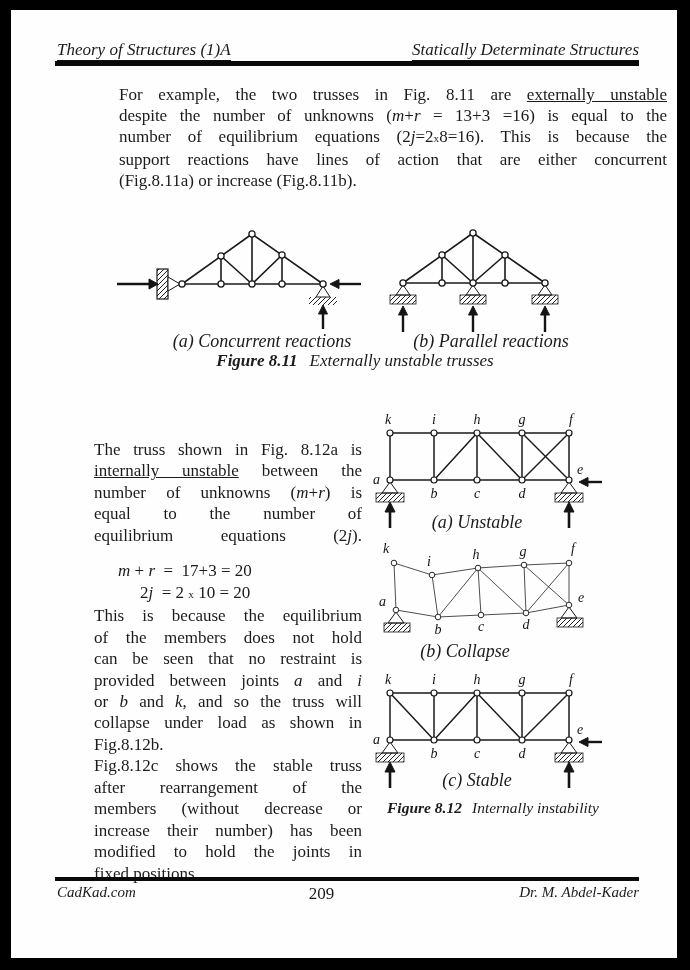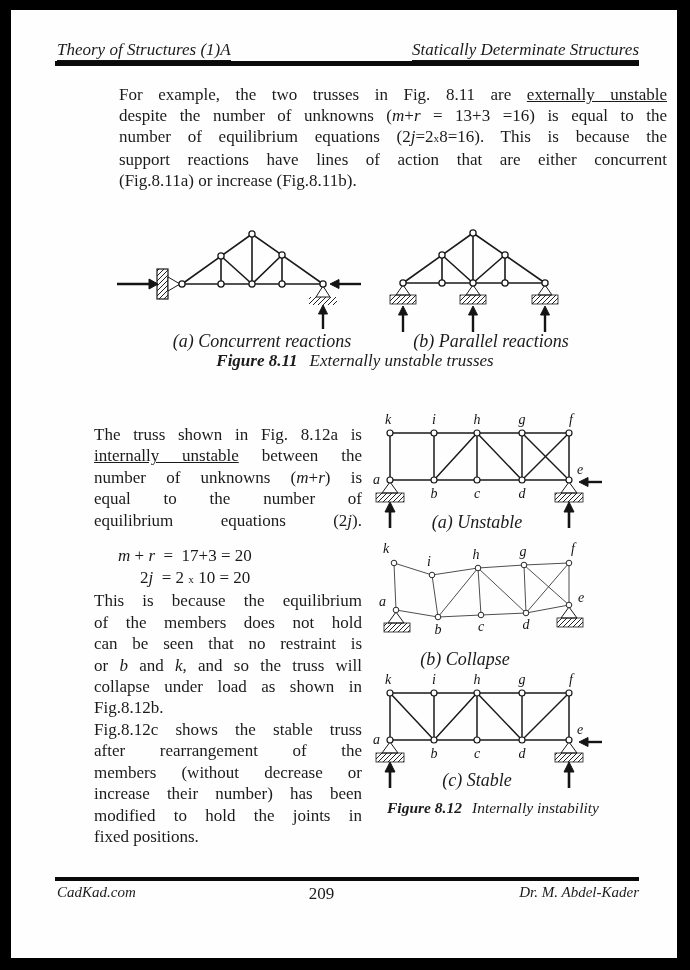--- a/index.html
+++ b/index.html
@@ -141,31 +141,32 @@
       <circle cx="122" cy="47" r="3.1"></circle>
   </g>
 </svg>
 
 <div class="pcap" style="left:142px;top:331px;width:240px;">(a) Concurrent reactions</div>
 <div class="pcap" style="left:371px;top:331px;width:240px;">(b) Parallel reactions</div>
 <div class="figtitle" style="left:10px;top:351px;width:690px;font-size:17px;">
   <span class="lbl">Figure 8.11</span><span class="gap"></span><span>Externally unstable trusses</span>
 </div>
 
-<div class="para" style="left:94px;top:424px;width:268px;line-height:21.45px;">
+<div class="para" style="left:94px;top:439px;width:268px;line-height:21.45px;">
   <div class="jl"><span>The truss shown in Fig. 8.12a is</span></div>
   <div class="jl"><span class="ul">internally unstable</span><span> between the</span></div>
   <div class="jl"><span>number of unknowns (</span><span class="it">m</span><span>+</span><span class="it">r</span><span>) is</span></div>
   <div class="jl"><span>equal to the number of</span></div>
   <div class="jl"><span>equilibrium equations (2</span><span class="it">j</span><span>).</span></div>
   <div class="eq1"><span class="it">m</span><span> + </span><span class="it">r</span><span>&nbsp; =&nbsp; 17+3 = 20</span></div>
   <div class="eq2"><span>2</span><span class="it">j</span><span>&nbsp; = 2 </span><span class="sm">x</span><span> 10 = 20</span></div>
   <div class="jl"><span>This is because the equilibrium</span></div>
   <div class="jl"><span>of the members does not hold</span></div>
   <div class="jl"><span>can be seen that no restraint is</span></div>
+  <div class="jl"><span>provided between joints </span><span class="it">a</span><span> and </span><span class="it">i</span></div>
   <div class="jl"><span>or </span><span class="it">b</span><span> and </span><span class="it">k</span><span>, and so the truss will</span></div>
   <div class="jl"><span>collapse under load as shown in</span></div>
   <div><span>Fig.8.12b.</span></div>
   <div class="jl"><span>Fig.8.12c shows the stable truss</span></div>
   <div class="jl"><span>after rearrangement of the</span></div>
   <div class="jl"><span>members (without decrease or</span></div>
   <div class="jl"><span>increase their number) has been</span></div>
   <div class="jl"><span>modified to hold the joints in</span></div>
   <div><span>fixed positions.</span></div>
 </div>
@@ -263,21 +264,21 @@
     <text x="104" y="26">h</text>
     <text x="151" y="23">g</text>
     <text x="201" y="20">f</text>
     <text x="14" y="73" text-anchor="end">a</text>
     <text x="66" y="101">b</text>
     <text x="109" y="98">c</text>
     <text x="154" y="96">d</text>
     <text x="206" y="69" text-anchor="start">e</text>
   </g>
 </svg>
-<div class="pcap" style="left:360px;top:641px;width:210px;margin-top:8px;">(b) Collapse</div>
+<div class="pcap" style="left:360px;top:641px;width:210px;">(b) Collapse</div>
 
 <svg style="left:372px;top:663px;" width="292" height="130" viewBox="0 0 292 130">
   <g stroke="#1a1a1a" stroke-width="1.5" stroke-linecap="round">
     <line x1="18" y1="30" x2="197" y2="30"></line>
     <line x1="18" y1="77" x2="197" y2="77"></line>
     <line x1="18" y1="30" x2="18" y2="77"></line>
     <line x1="62" y1="30" x2="62" y2="77"></line>
     <line x1="105" y1="30" x2="105" y2="77"></line>
     <line x1="150" y1="30" x2="150" y2="77"></line>
     <line x1="197" y1="30" x2="197" y2="77"></line>

